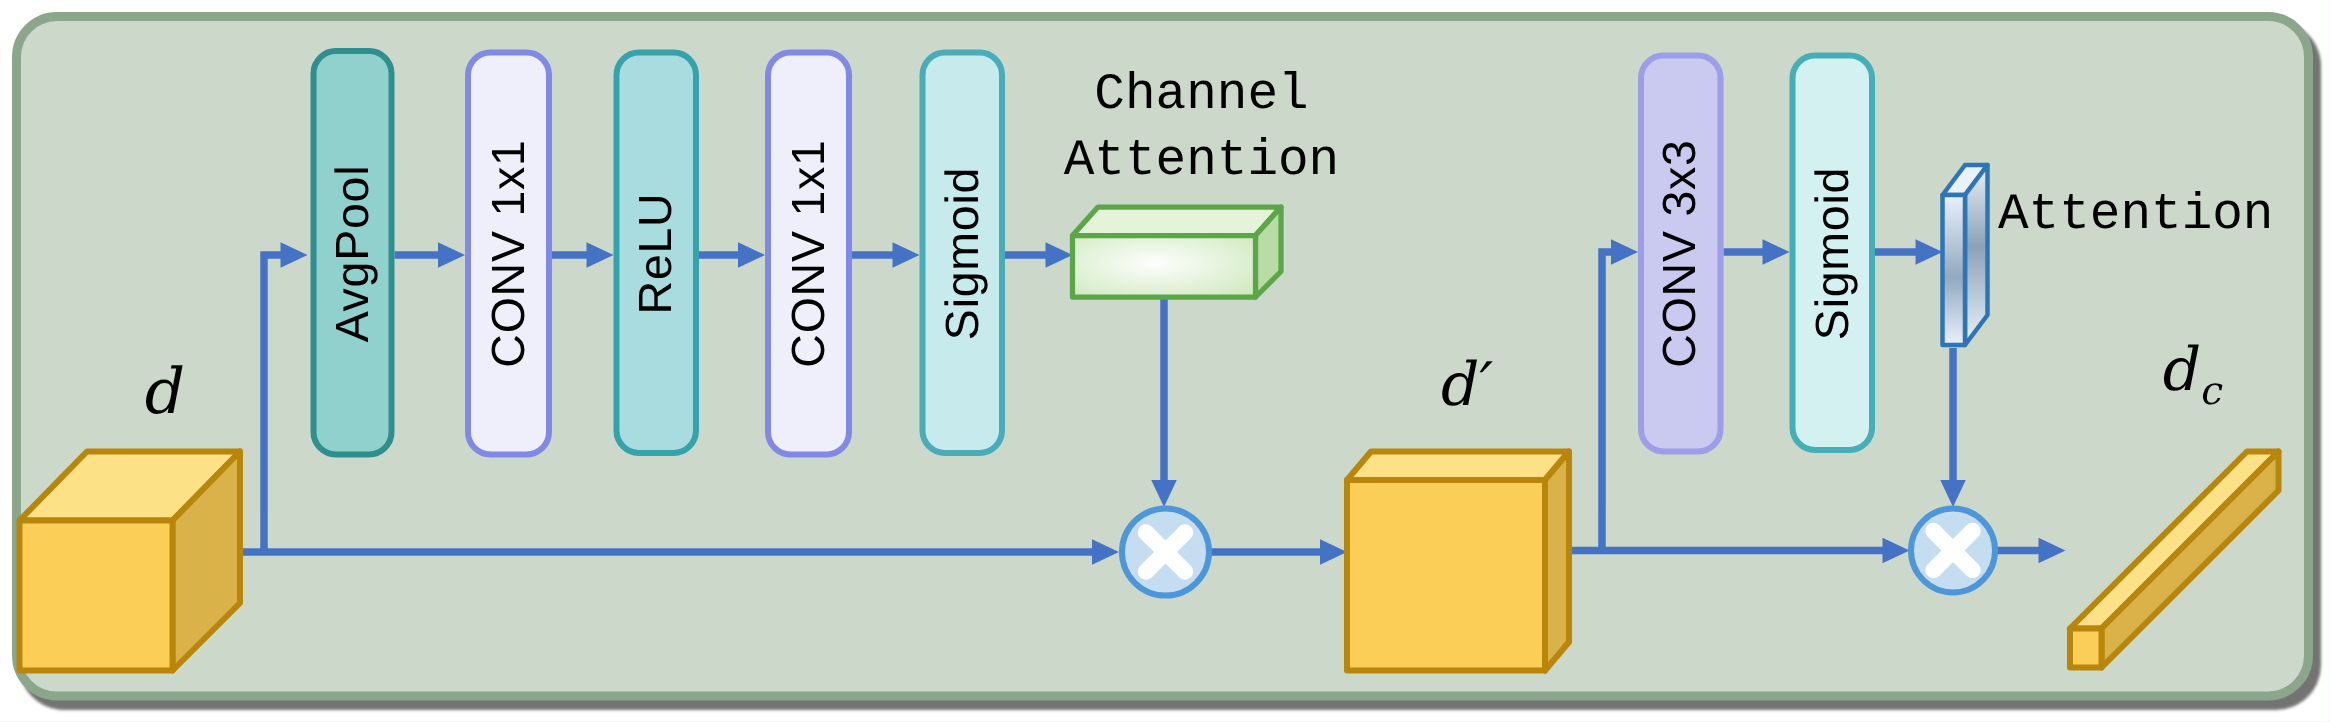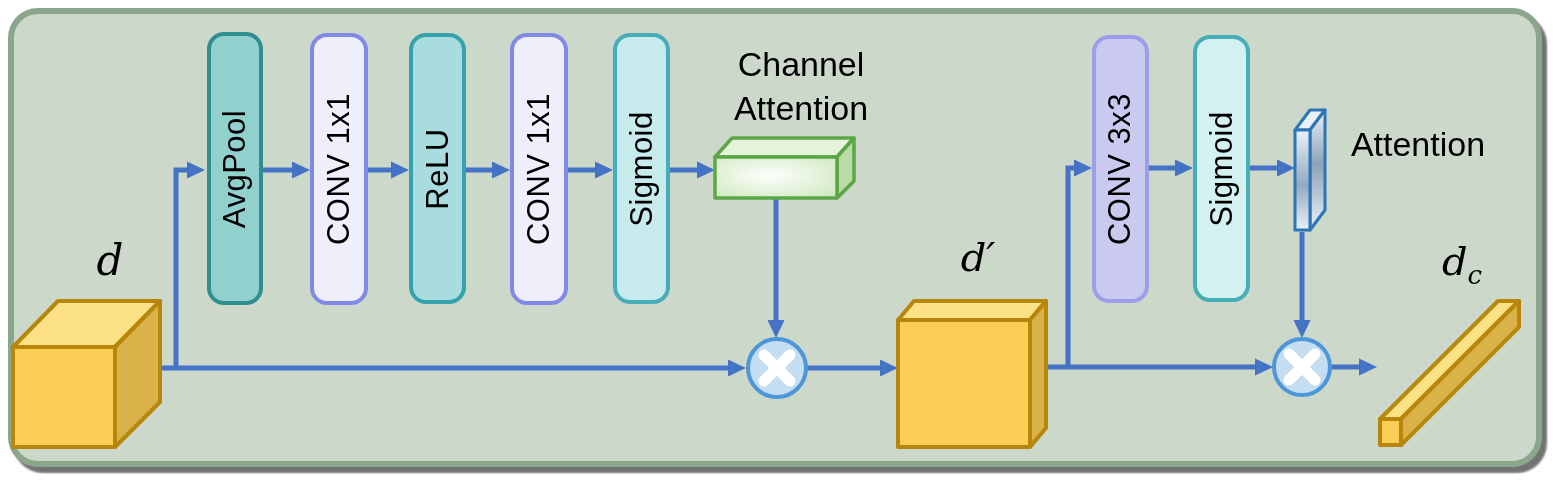--- a/index.html
+++ b/index.html
@@ -23,21 +23,21 @@
     display:flex; align-items:center; justify-content:center;
   }
   .vtext {
     transform:rotate(-90deg); white-space:nowrap;
     font-size:31px; color:var(--c-text,#000); letter-spacing:0.5px;
   }
   .attn-label {
     position:absolute; text-align:center; color:var(--c-text,#000);
     font-size:34px; line-height:44px;
   }
-  .attn-label span { display:block; }
+  .attn-label span { display:block;font-family:Liberation Mono, monospace; }
   .math {
     position:absolute; text-align:center; color:var(--c-text,#000);
     font-family:"DejaVu Serif", serif; font-style:italic;
   }
   .math sub { font-size:26px; }
 </style>
 </head>
 <body>
 
 <div class="canvas">
@@ -200,15 +200,15 @@
   </div>
 
   <div class="attn-label" style="left:1332px;top:122px;width:172px">
     <span>Attention</span>
   </div>
 
   <div class="math" style="left:85px;top:236px;width:50px;font-size:42px">d</div>
 
   <div class="math" style="left:948px;top:234px;width:60px;font-size:40px">d′</div>
 
-  <div class="math" style="left:1432px;top:238px;width:60px;font-size:40px"><span>d</span><sub>c</sub></div>
+  <div class="math" style="left:1432px;top:224px;width:60px;font-size:40px"><span>d</span><sub>c</sub></div>
 
 </div>
 
 </body></html>

